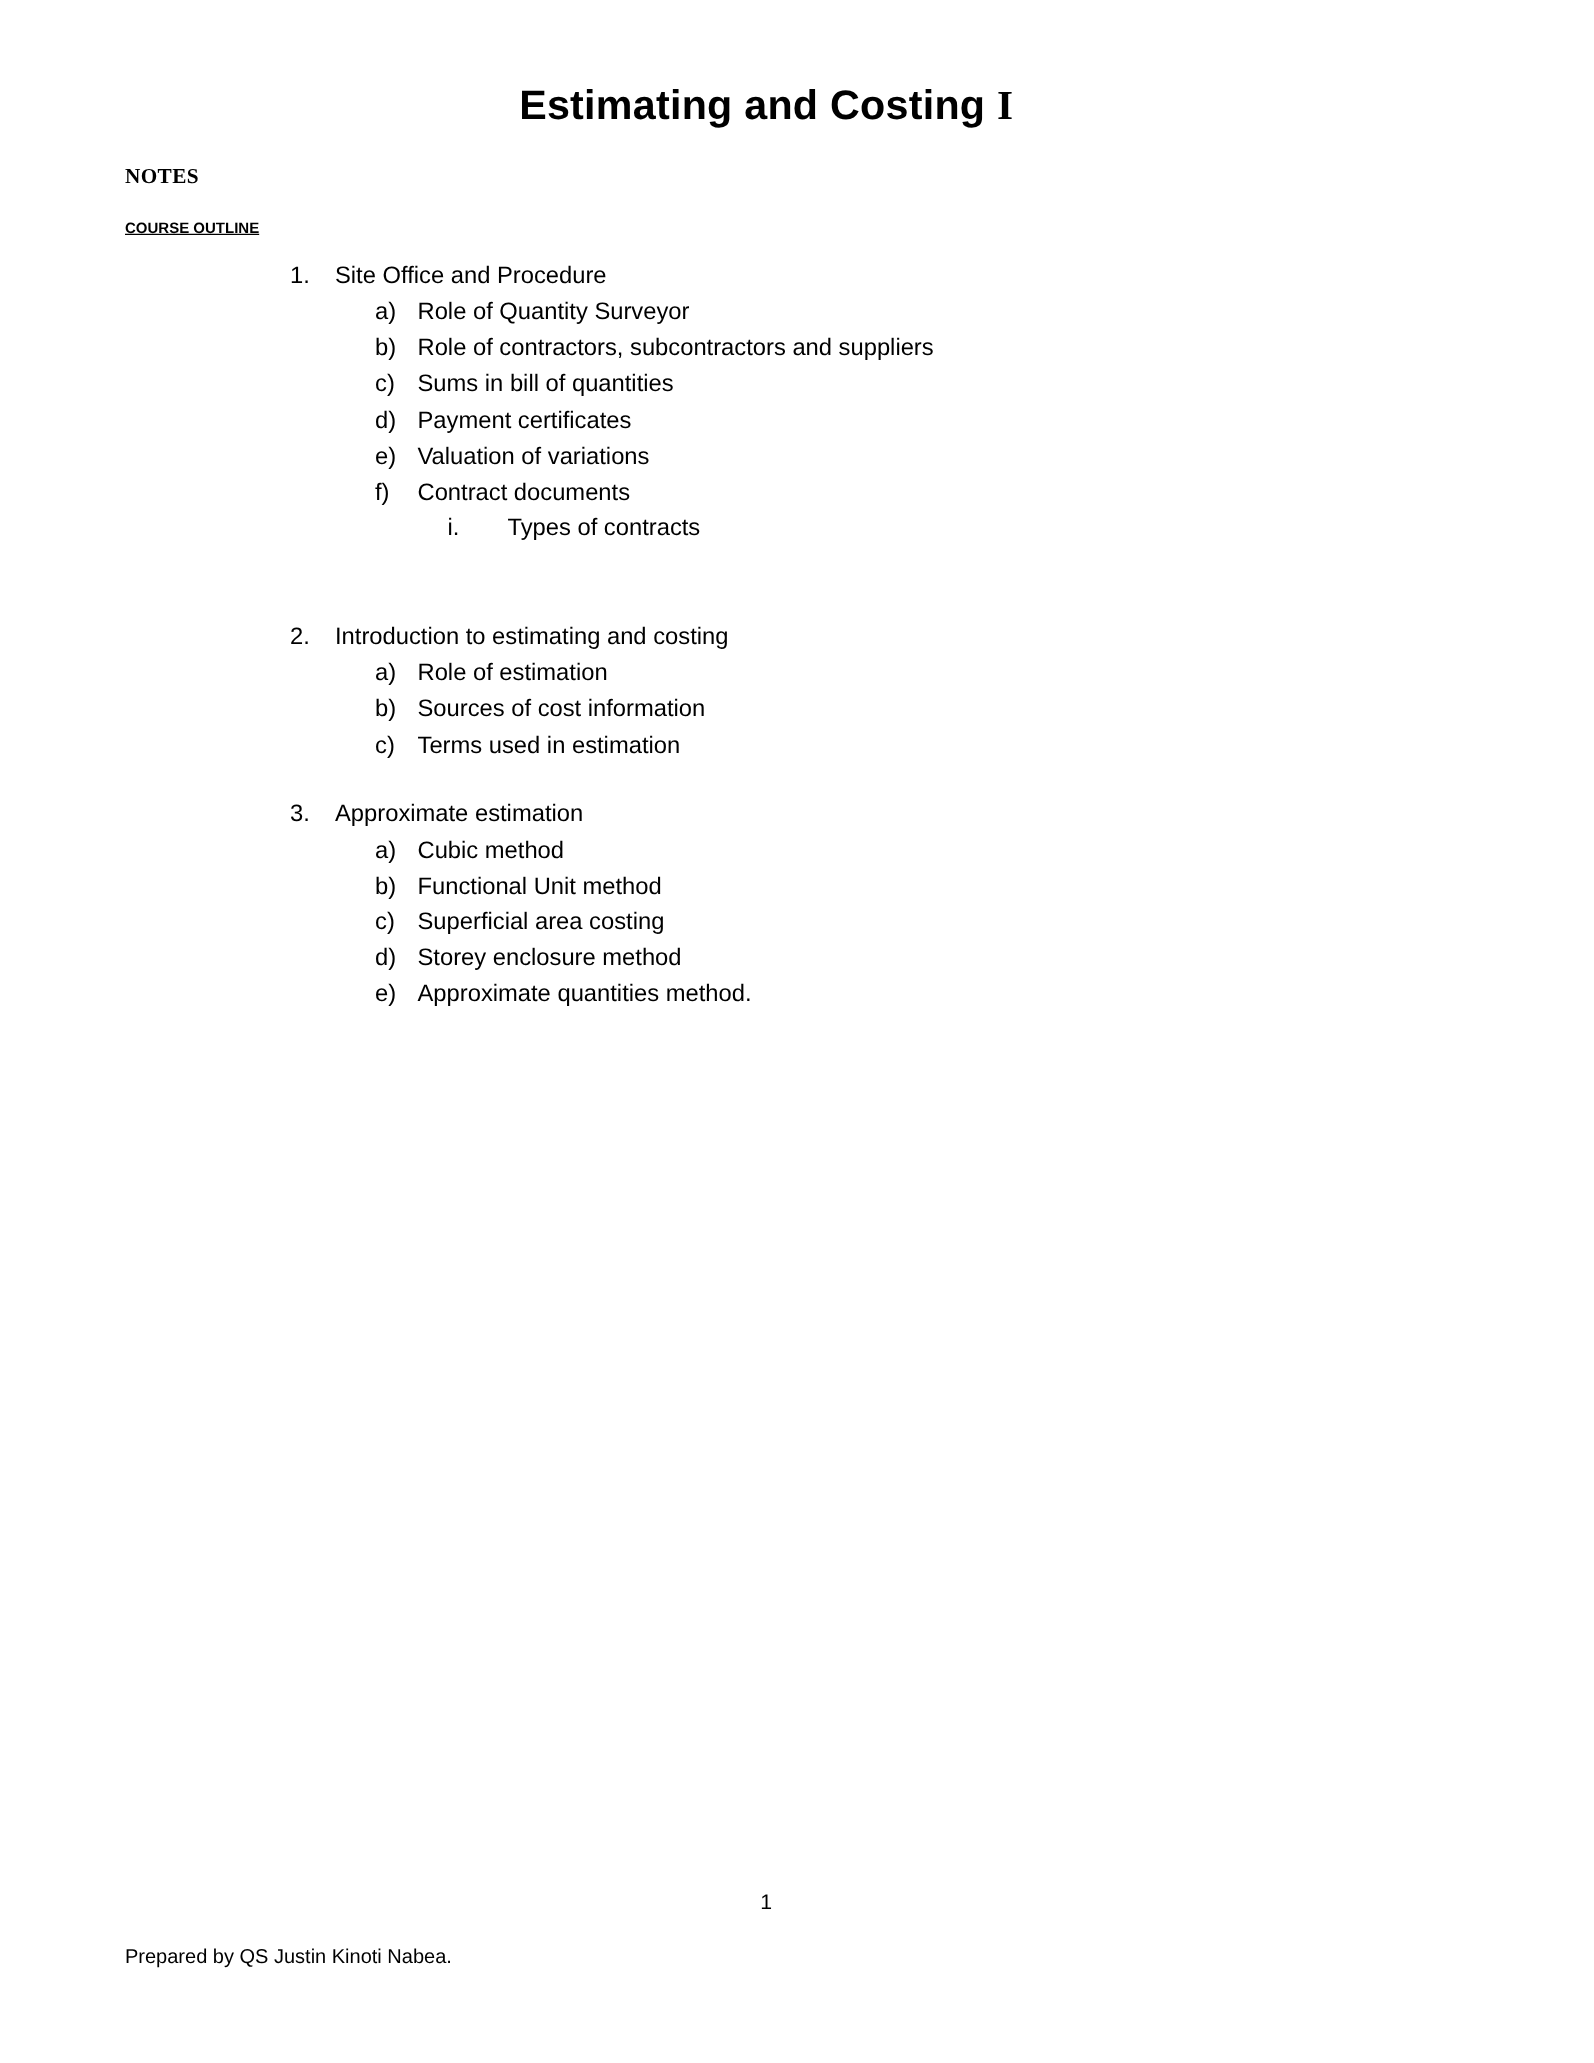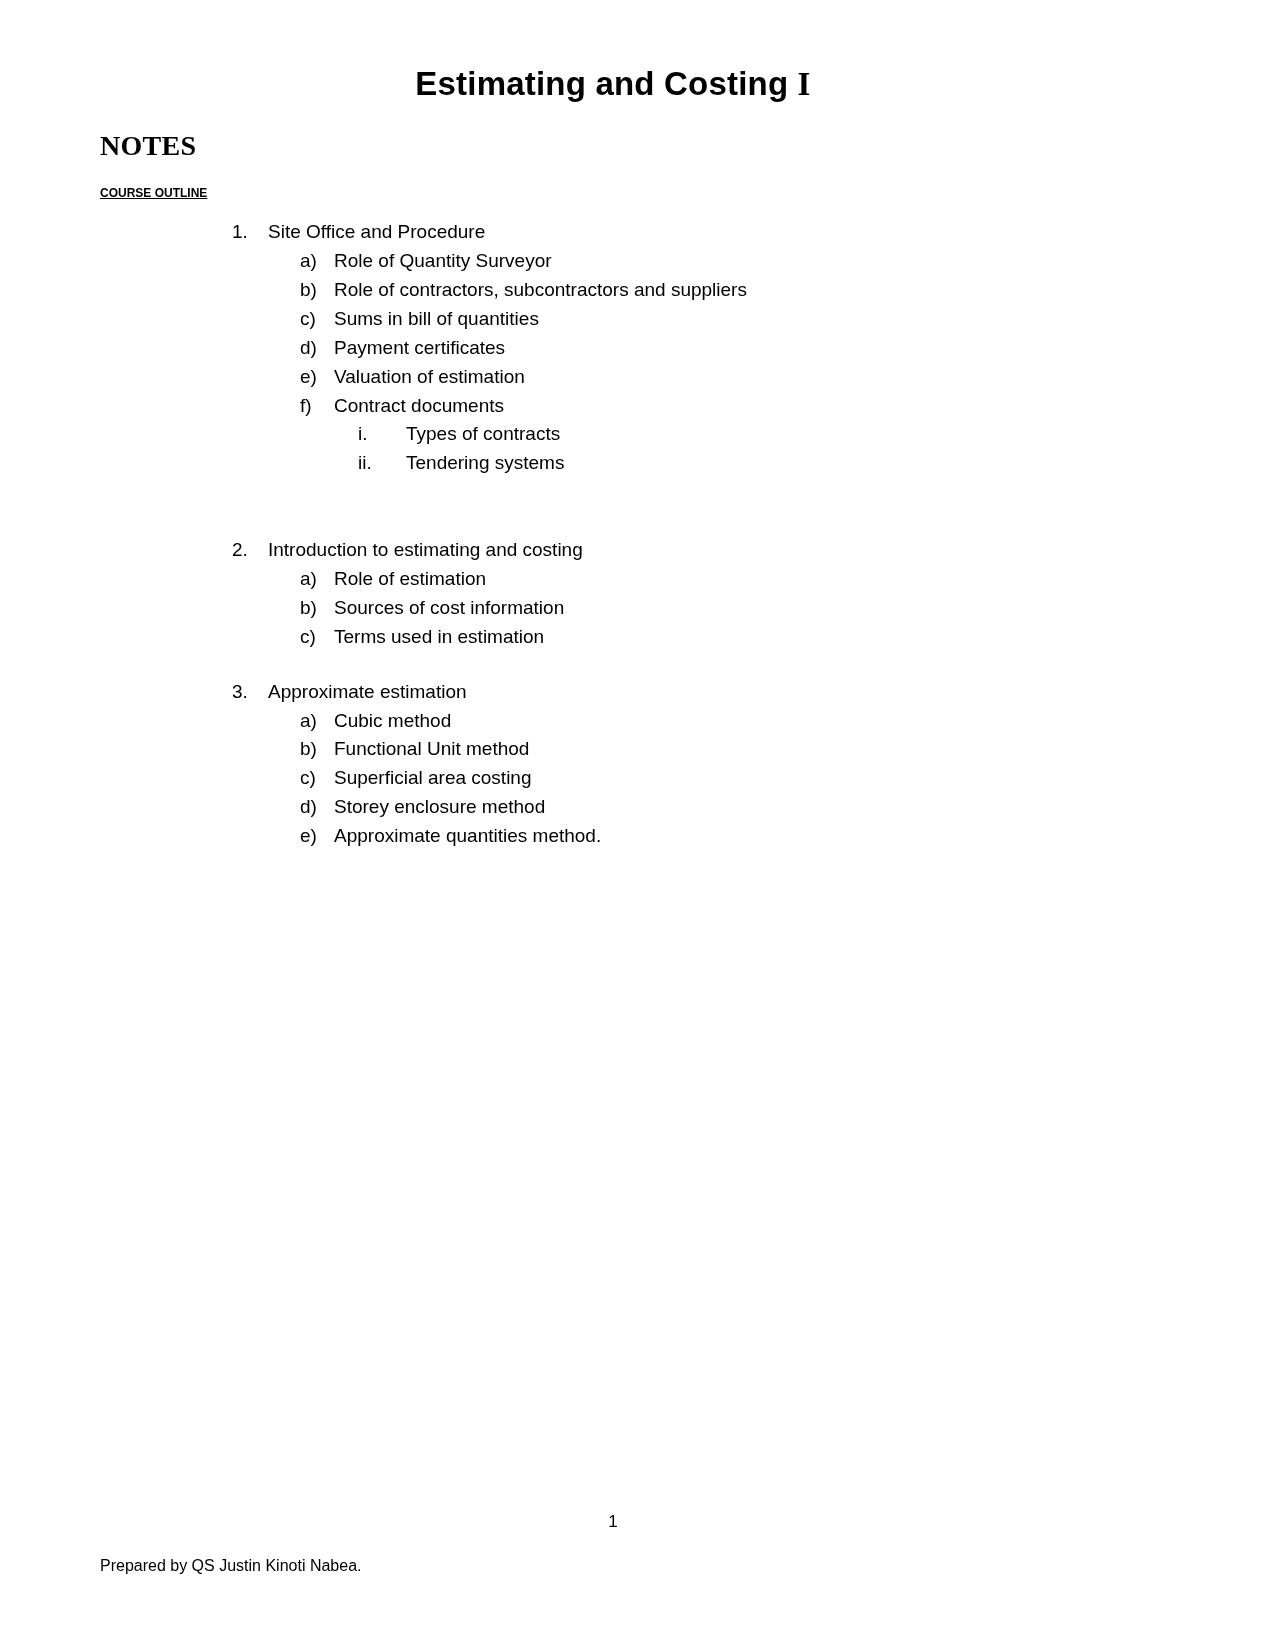--- a/index.html
+++ b/index.html
@@ -32,21 +32,21 @@
     line-height: 1.1;
   }
   .doc-title .roman {
     font-family: "Liberation Serif", serif;
     font-weight: bold;
     font-size: 33px;
   }
   .notes-heading {
     font-family: "Liberation Serif", serif;
     font-weight: bold;
-    font-size: 28px;
+    font-size: 17px;
     margin: 28px 0 0 4px;
     letter-spacing: 0.3px;
   }
   .outline-heading {
     font-family: "Liberation Sans", sans-serif;
     font-weight: bold;
     font-size: 12px;
     text-decoration: underline;
     margin: 24px 0 0 4px;
   }
@@ -162,41 +162,35 @@
         </li>
         <li class="lvl2">
           <div class="li-row">
             <span class="marker">d)</span>
             <span class="text">Payment certificates</span>
           </div>
         </li>
         <li class="lvl2">
           <div class="li-row">
             <span class="marker">e)</span>
-            <span class="text">Valuation of estimation</span>
+            <span class="text">Valuation of variations</span>
           </div>
         </li>
         <li class="lvl2">
           <div class="li-row">
             <span class="marker">f)</span>
             <span class="text">Contract documents</span>
           </div>
           <ol class="level3">
             <li class="lvl3">
               <div class="li-row">
                 <span class="marker">i.</span>
                 <span class="text">Types of contracts</span>
               </div>
             </li>
-            <li class="lvl3">
-              <div class="li-row">
-                <span class="marker">ii.</span>
-                <span class="text">Tendering systems</span>
-              </div>
-            </li>
           </ol>
         </li>
       </ol>
     </li>
 
     <div class="group-gap"></div>
 
     <li class="lvl1">
       <div class="li-row">
         <span class="marker">2.</span>

